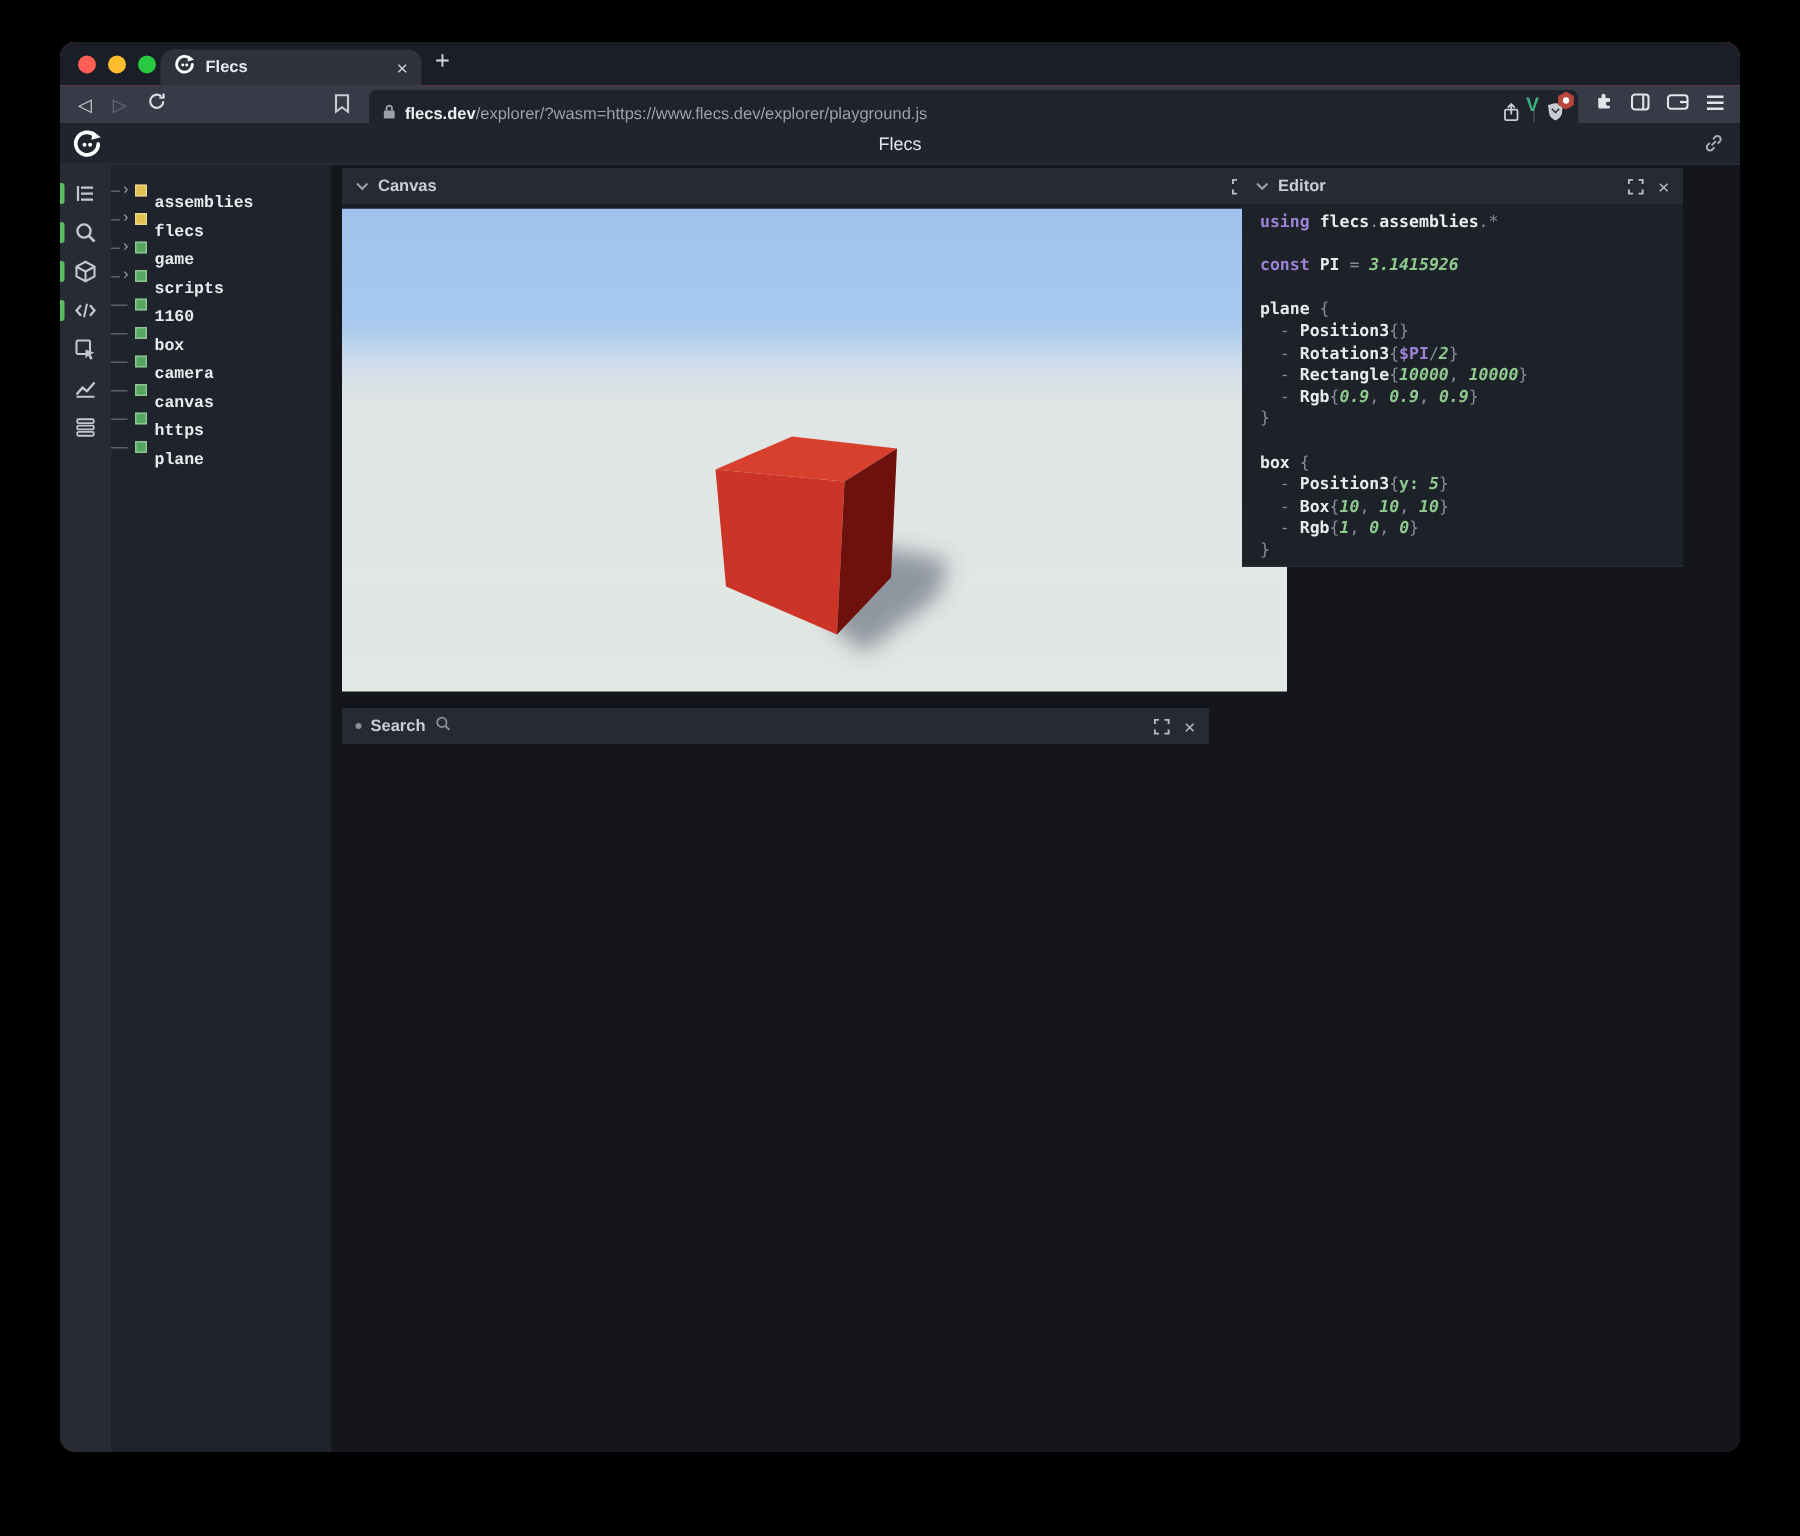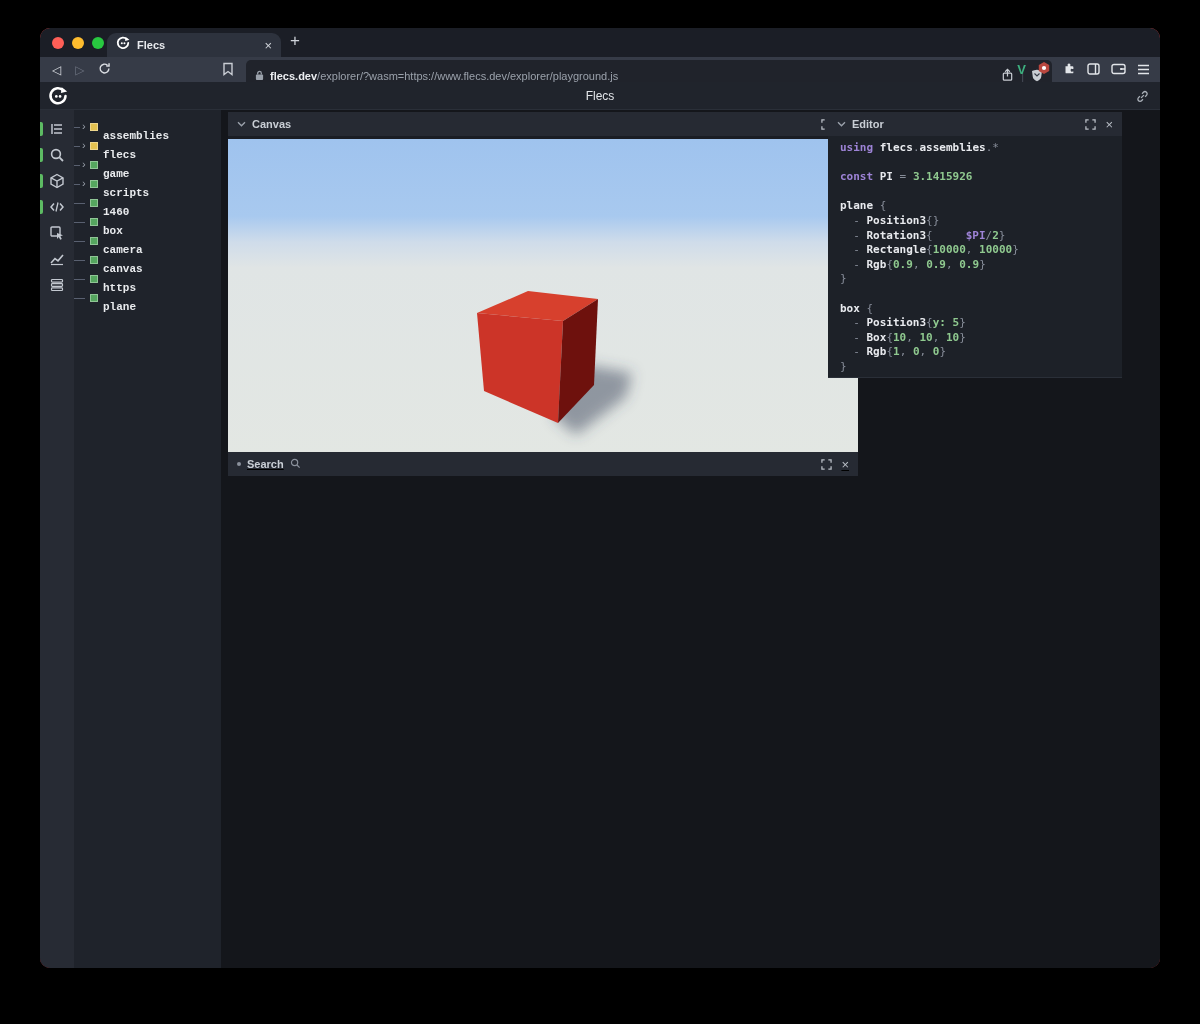--- a/index.html
+++ b/index.html
@@ -63,33 +63,33 @@
                   color:#c9ced5; font-size:11px; font-weight:700; }
   .panel-title { margin-left:6px; }
   .panel-hdr-icons { margin-left:auto; display:flex; align-items:center; gap:9px; }
   .panel-close { color:#b9bec6; font-size:13px; font-weight:400; line-height:1; }
   .dot-bullet { width:4px; height:4px; border-radius:50%; background:#8b919c; display:inline-block; }
 
   .canvas-panel { left:7px; top:2px; width:630px; }
   .canvas-body { position:relative; height:325px; border-top:3px solid #1a1d24; overflow:hidden; }
   .scene-svg { position:absolute; inset:0; }
 
-  .search-panel { left:7px; top:342px; width:630px;text-decoration:underline; }
+  .search-panel { left:7px; top:362px; width:578px; }
   .search-magnifier { margin-left:6px; }
 
   .editor-panel { left:607px; top:2px; width:294px; }
   .editor-body { height:242px; background:#1d2128; border-bottom:1px solid #2a2f38;
                  padding:5px 0 0 12px; font-family:"DejaVu Sans Mono", monospace;
                  font-size:11px; line-height:14.6px; }
   .cl { white-space:pre; }
   .cl .kw { color:#9d83d6; font-weight:700; }
   .cl .id { color:#e8eaee; font-weight:700; }
   .cl .pn { color:#878d99; }
-  .cl .nm { color:#8fc98f; font-weight:700; }
-  .cl .vr { color:#9d83d6; font-weight:700;margin-left:33px; }
+  .cl .nm { color:#8fc98f; font-weight:700;font-style:italic; }
+  .cl .vr { color:#9d83d6; font-weight:700; }
   .cl .ky { color:#8fc98f; font-weight:700; }
 </style>
 </head>
 <body>
 
 <div class="window">
 
   <div class="tabstrip">
     <span class="tl" style="left: 12px; background: rgb(255, 95, 87);"></span>
     <span class="tl" style="left: 32px; background: rgb(254, 188, 46);"></span>
@@ -280,21 +280,21 @@
         </div>
         <div class="tree-row">
           <span class="dash"></span>
           <span class="arrow">›</span>
           <span class="sq" style="background: rgb(85, 166, 95);"></span>
           <span class="lbl">scripts</span>
         </div>
         <div class="tree-row">
           <span class="dash long"></span>
           <span class="sq" style="background: rgb(85, 166, 95);"></span>
-          <span class="lbl">1460</span>
+          <span class="lbl">1160</span>
         </div>
         <div class="tree-row">
           <span class="dash long"></span>
           <span class="sq" style="background: rgb(85, 166, 95);"></span>
           <span class="lbl">box</span>
         </div>
         <div class="tree-row">
           <span class="dash long"></span>
           <span class="sq" style="background: rgb(85, 166, 95);"></span>
           <span class="lbl">camera</span>

